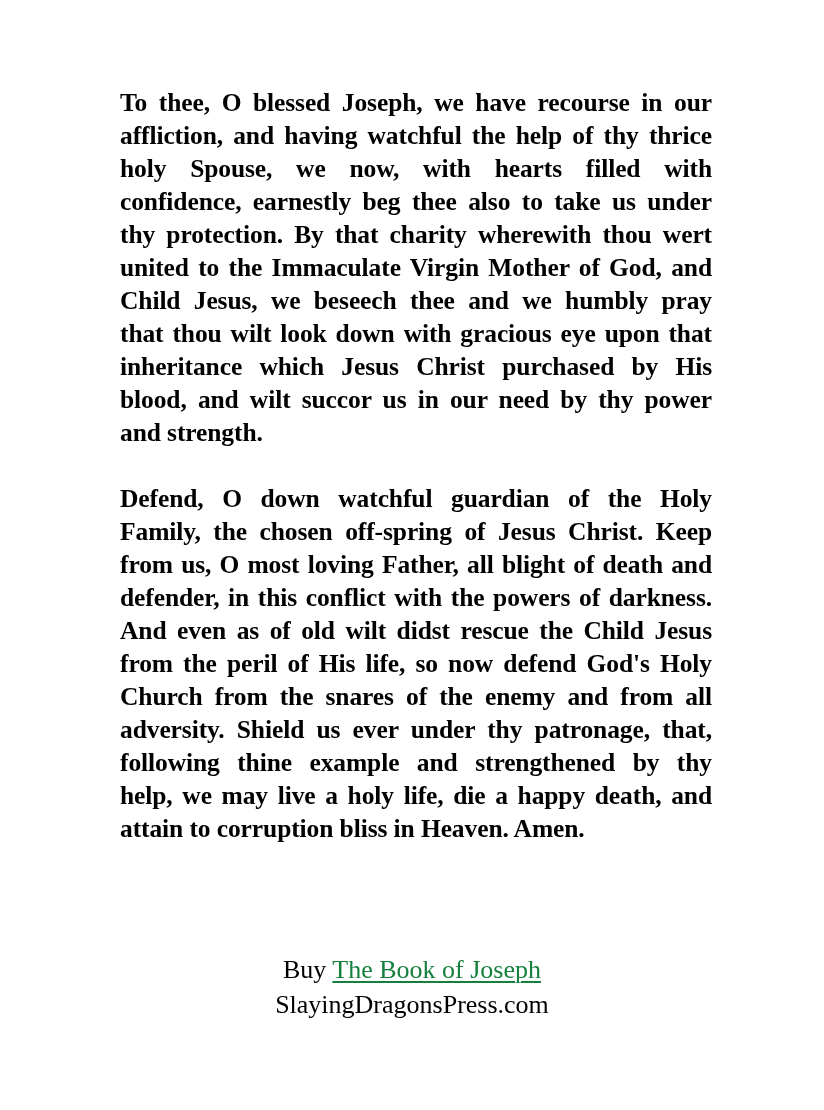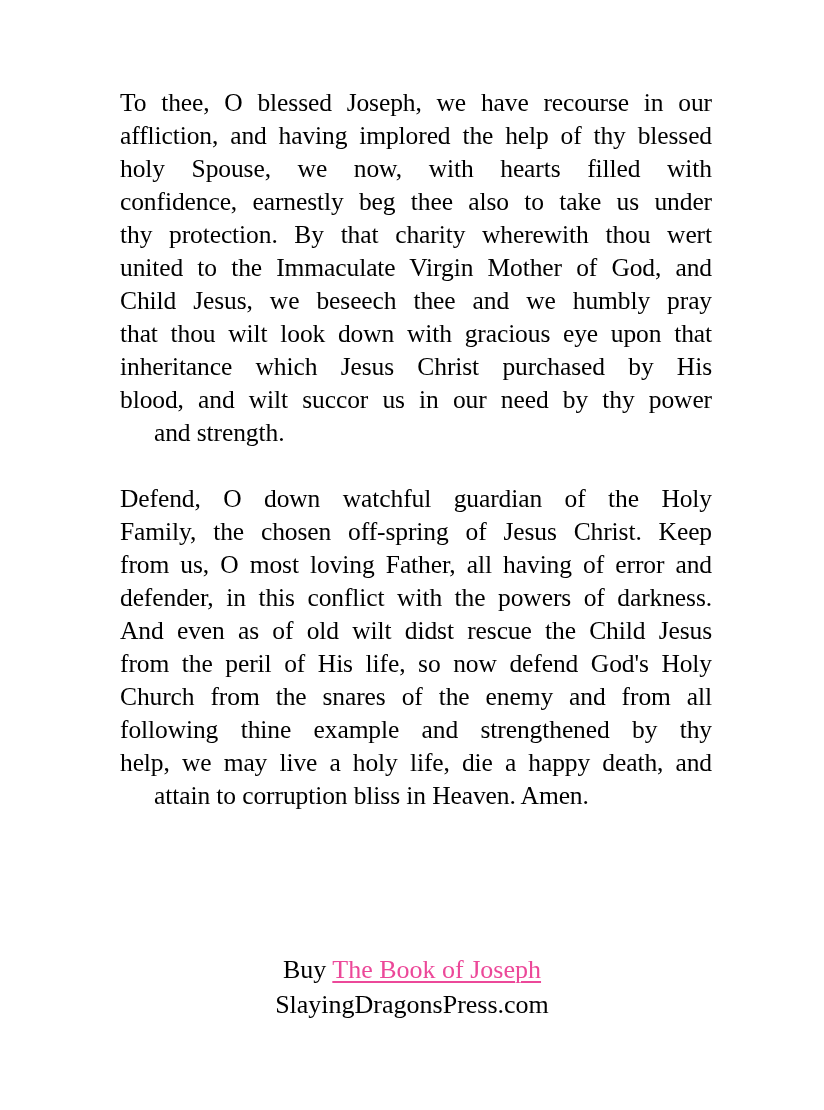--- a/index.html
+++ b/index.html
@@ -26,69 +26,70 @@
       font-size: 25.5px;
       line-height: 33px;
     }
     .line {
       display: block;
       text-align: justify;
       text-align-last: justify;
       white-space: nowrap;
       height: 33px;
       letter-spacing: -0.1px;
+      font-weight: bold;
     }
     .line.last {
       text-align-last: left;
-      margin-left: 34px;
     }
     .para + .para {
       margin-top: 33px;
     }
     .footer {
       position: absolute;
       left: 0;
       width: 824px;
       top: 952px;
       text-align: center;
       font-size: 26px;
       line-height: 35px;
     }
     .footer a {
-      color: #ec4899;
+      color: #15803d;
       text-decoration: underline;
       text-decoration-thickness: 2px;
       text-underline-offset: 3px;
     }
   </style>
 </head>
 <body>
 
 <div class="page">
   <p class="para">
     <span class="line">To thee, O blessed Joseph, we have recourse in our</span>
-    <span class="line">affliction, and having implored the help of thy blessed</span>
+    <span class="line">affliction, and having watchful the help of thy thrice</span>
     <span class="line">holy Spouse, we now, with hearts filled with</span>
     <span class="line">confidence, earnestly beg thee also to take us under</span>
     <span class="line">thy protection. By that charity wherewith thou wert</span>
     <span class="line">united to the Immaculate Virgin Mother of God, and</span>
     <span class="line">Child Jesus, we beseech thee and we humbly pray</span>
     <span class="line">that thou wilt look down with gracious eye upon that</span>
     <span class="line">inheritance which Jesus Christ purchased by His</span>
     <span class="line">blood, and wilt succor us in our need by thy power</span>
     <span class="line last">and strength.</span>
   </p>
   <p class="para">
     <span class="line">Defend, O down watchful guardian of the Holy</span>
     <span class="line">Family, the chosen off-spring of Jesus Christ. Keep</span>
-    <span class="line">from us, O most loving Father, all having of error and</span>
+    <span class="line">from us, O most loving Father, all blight of death and</span>
     <span class="line">defender, in this conflict with the powers of darkness.</span>
     <span class="line">And even as of old wilt didst rescue the Child Jesus</span>
     <span class="line">from the peril of His life, so now defend God's Holy</span>
     <span class="line">Church from the snares of the enemy and from all</span>
+    <span class="line">adversity. Shield us ever under thy patronage, that,</span>
     <span class="line">following thine example and strengthened by thy</span>
     <span class="line">help, we may live a holy life, die a happy death, and</span>
     <span class="line last">attain to corruption bliss in Heaven. Amen.</span>
   </p>
 </div>
 
 <div class="footer">
   <div>
     <span>Buy </span><a href="#">The Book of Joseph</a>
   </div>

